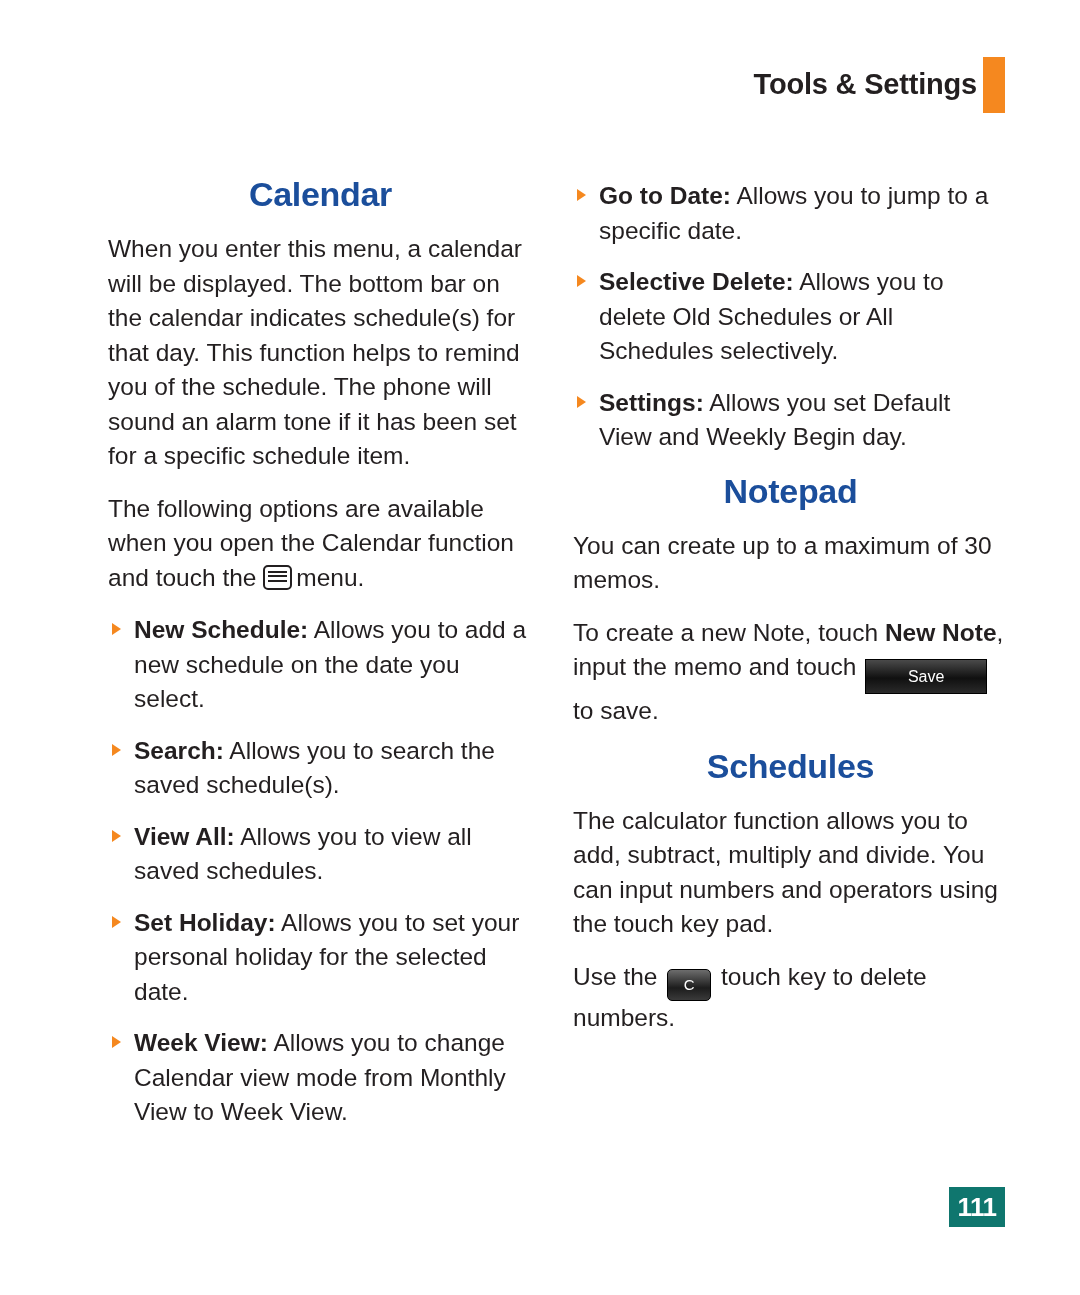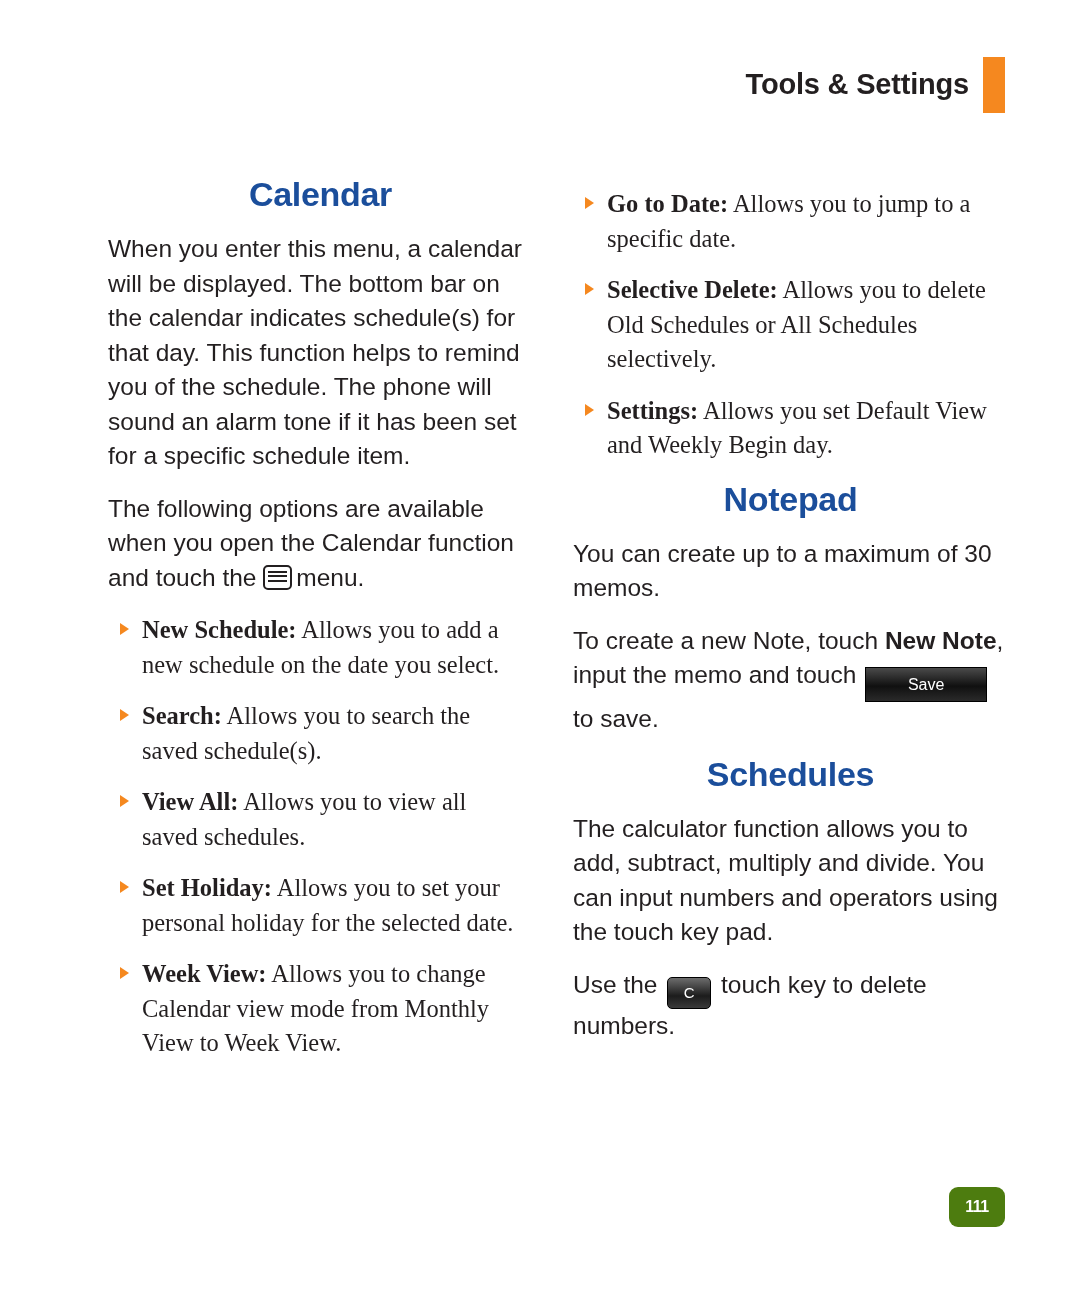--- a/index.html
+++ b/index.html
@@ -16,21 +16,21 @@
     overflow: hidden;
   }
 
   
   .page-header {
     position: absolute;
     top: 55px;
     right: 75px;
     display: flex;
     align-items: center;
-    gap: 14px;
+    gap: 6px;
   }
   .header-title {
     font-size: 29px;
     font-weight: bold;
     color: #231f20;
     letter-spacing: -0.2px;
     white-space: nowrap;
   }
   .header-bar {
     width: 22px;
@@ -71,23 +71,22 @@
 
   p.body {
     font-size: 24.5px;
     line-height: 34.5px;
     margin: 0 0 18px 0;
     color: #231f20;
   }
 
   ul.bullets {
     list-style: none;
-    margin: 12px;
+    margin: 4px;
     padding: 0;
-    font-family: Liberation Serif, serif;
   }
   ul.bullets li {
     position: relative;
     padding-left: 22px;
     font-size: 24.5px;
     line-height: 34.5px;
     margin-bottom: 17px;
     color: #231f20;
   }
   ul.bullets li .tri {
@@ -156,29 +155,28 @@
     margin: 0 3px;
   }
 
   
   .page-number {
     position: absolute;
     right: 75px;
     bottom: 68px;
     width: 56px;
     height: 40px;
-    background: #4d7c0f;
+    background: #0f766e;
     color: #ffffff;
-    font-size: 16px;
+    font-size: 26px;
     font-weight: bold;
     display: flex;
     align-items: center;
     justify-content: center;
     letter-spacing: -0.5px;
-    border-radius: 9px;
   }
 </style>
 </head>
 <body>
 
 <div class="page-header">
   <div class="header-title">Tools &amp; Settings</div>
   <div class="header-bar"></div>
 </div>
 

